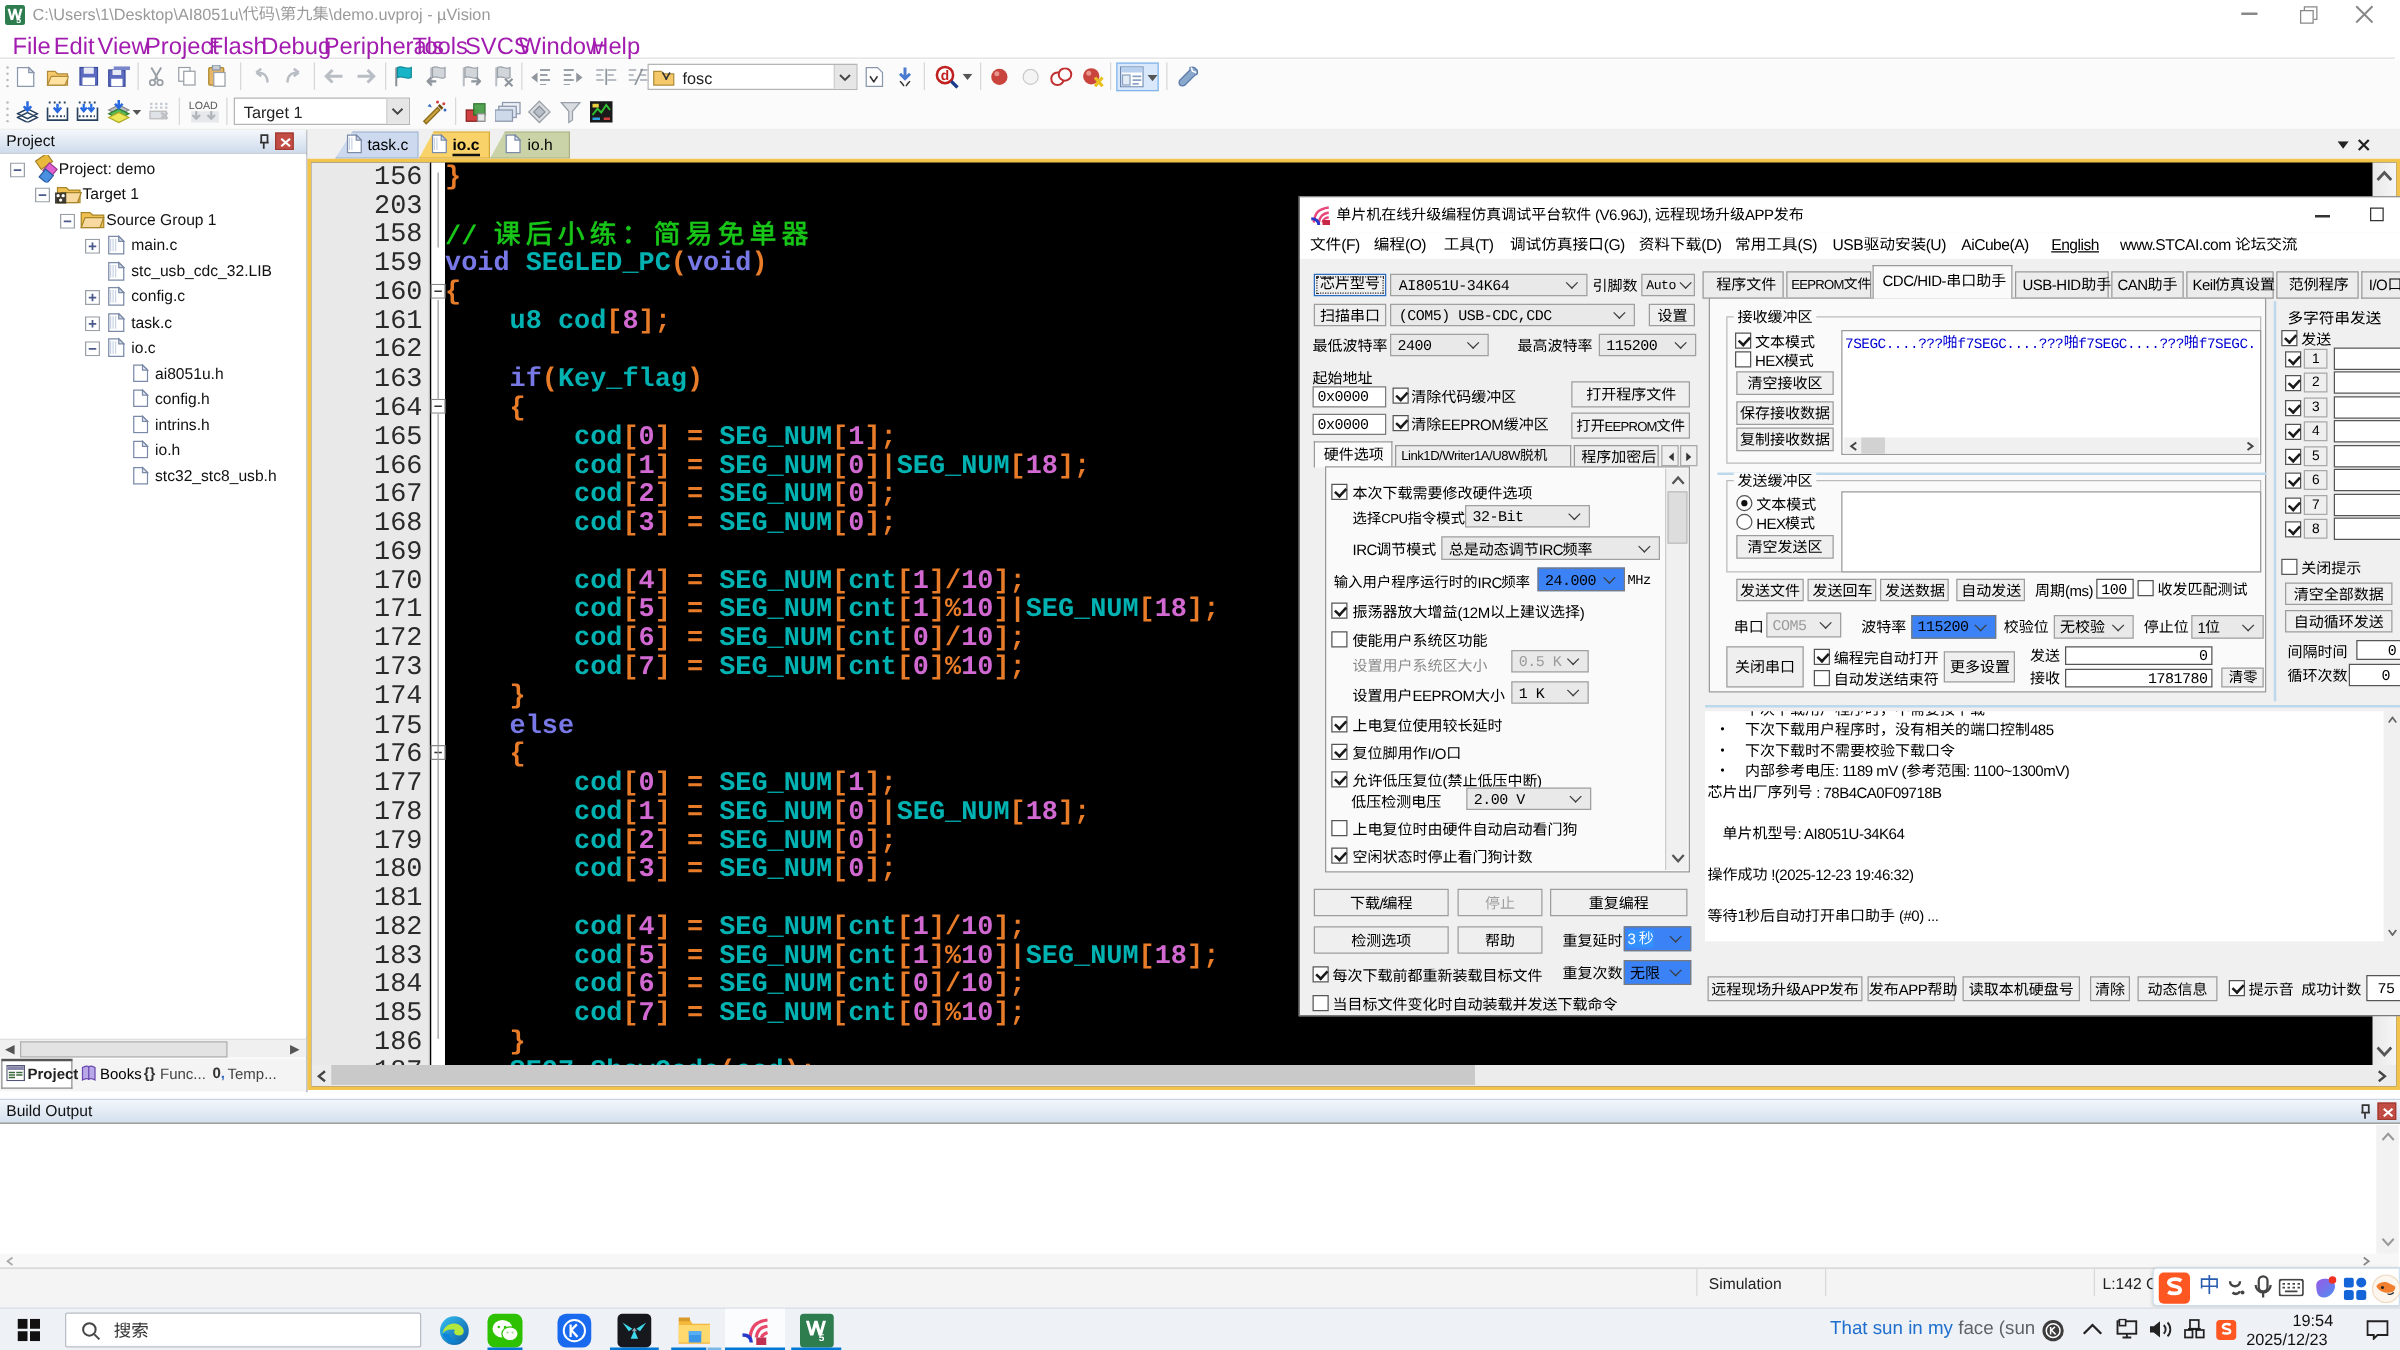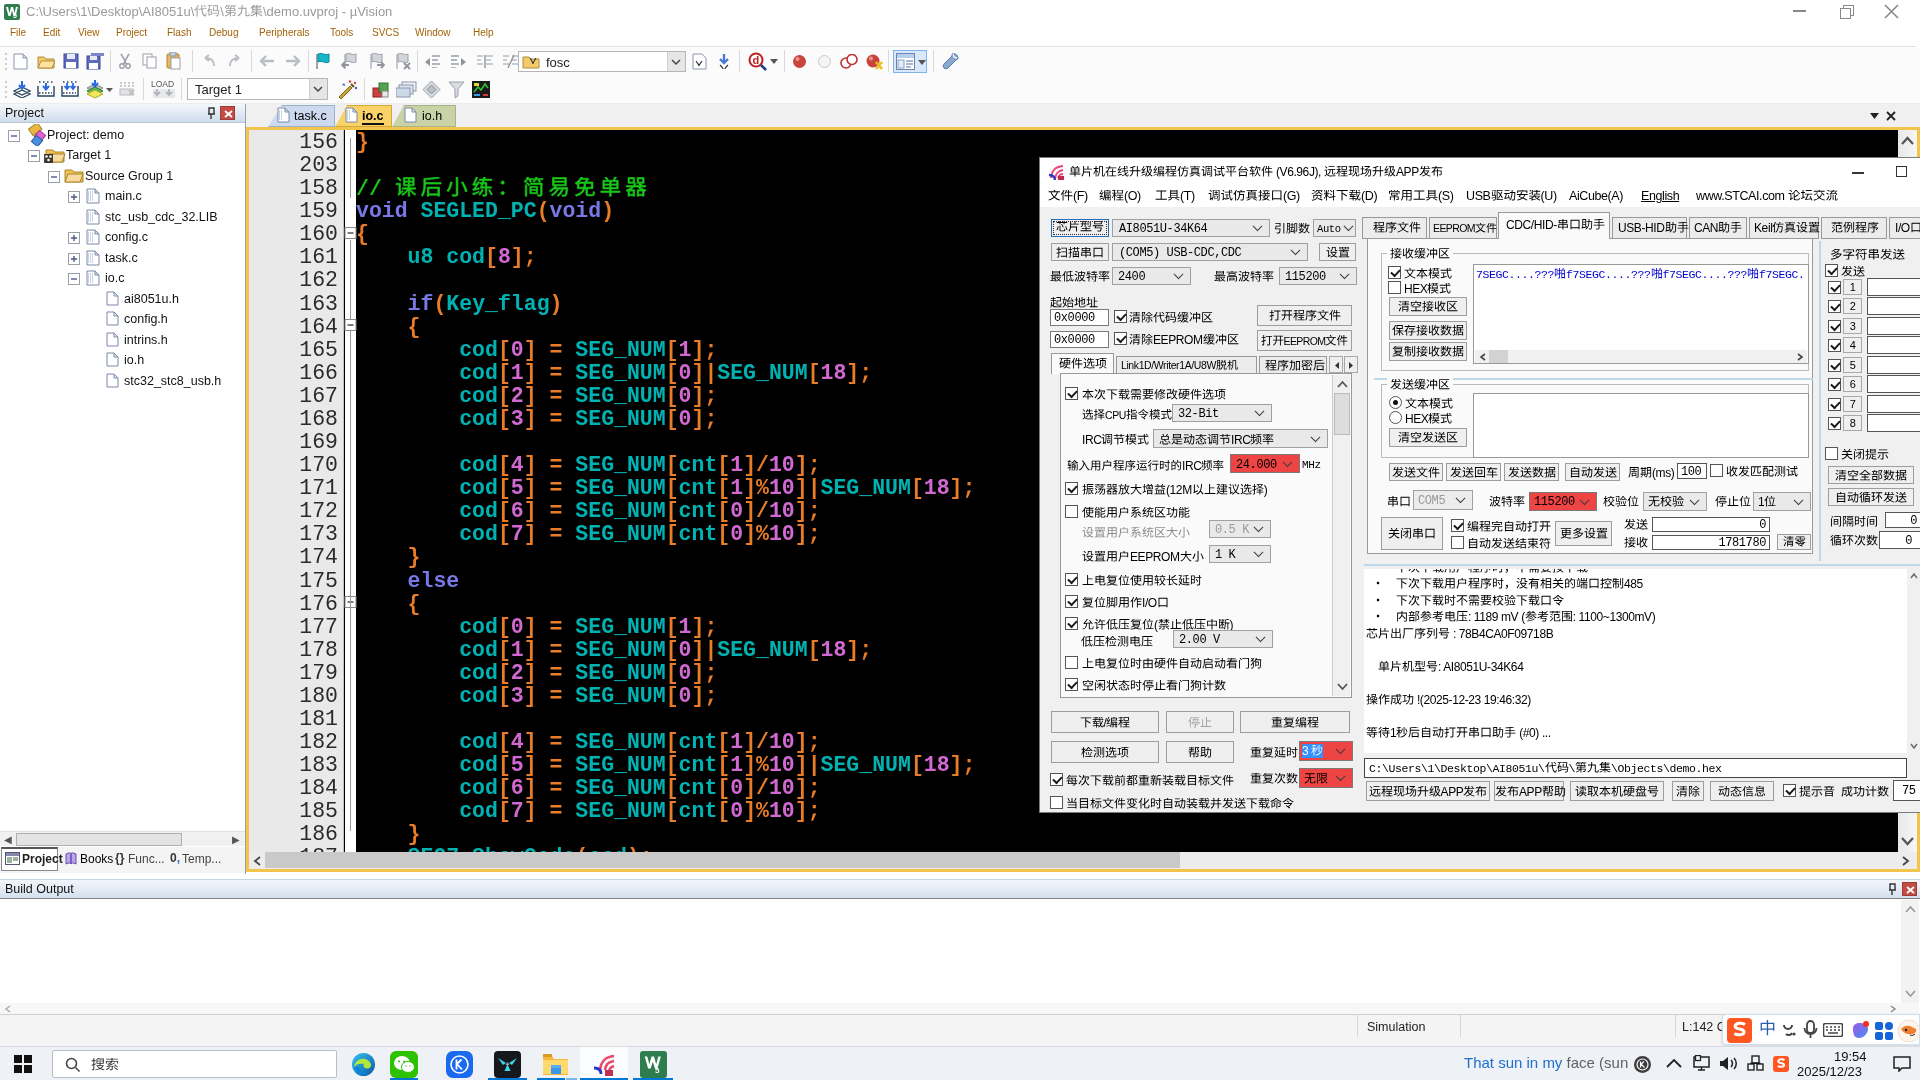--- a/index.html
+++ b/index.html
@@ -3,21 +3,21 @@
 *{margin:0;padding:0;box-sizing:border-box}
 html,body{width:1920px;height:1080px;overflow:hidden}
 body{position:relative;font-family:"Liberation Sans",sans-serif;background:#fff;font-size:12px;color:#000}
 .a{position:absolute;white-space:nowrap}
 .mono{font-family:"Liberation Mono",monospace}
 svg.cj{display:inline-block;fill:currentColor}
 .btn{background:#efefef;border:1px solid #9d9d9d;text-align:center}
 .btn2{background:#efefef;border:1px solid #a8a8a8;text-align:center}
 .inp{background:#fff;border:1px solid #7a7a7a}
 .dd{background:#e9e9e9;border:1px solid #a0a0a0}
-.ddw{background:#ef4444;border:1px solid #7a7a7a}
+.ddw{background:#3b82f6;border:1px solid #7a7a7a}
 .dd.sm::after{right:3px!important}.dd::after,.ddw::after{content:"";position:absolute;right:8px;top:50%;width:6px;height:6px;border-right:1.5px solid #3c3c3c;border-bottom:1.5px solid #3c3c3c;transform:translateY(-75%) rotate(45deg)}
 .chk{width:13px;height:13px;background:#fff;border:1px solid #555}
 .chk.on::after{content:"";position:absolute;left:2px;top:2px;width:7px;height:4px;border-left:2px solid #1a1a1a;border-bottom:2px solid #1a1a1a;transform:rotate(-47deg)}
 .rad{width:13px;height:13px;background:#fff;border:1px solid #555;border-radius:50%}
 .rad.on::after{content:"";position:absolute;left:3px;top:3px;width:5px;height:5px;background:#111;border-radius:50%}
 .gb{border:1px solid #b9b9b9}
 .gl{background:#f0f0f0;padding:0 3px}
 .sep{width:1px;background:#d8d8d8;height:22px;top:2px}
 .sb{background:#f0f0f0}
 .arr{color:#555;font-size:10px;line-height:10px}
@@ -285,21 +285,21 @@
         </g>
       </svg>\demo.uvproj - µVision</span>
  <span class="a" style="left:1793px;top:10px;width:13px;height:1.5px;background:#888"></span>
  <span class="a" style="left:1843px;top:5px;width:11px;height:11px;border:1.5px solid #888"></span>
  <span class="a" style="left:1840px;top:8px;width:11px;height:11px;border:1.5px solid #888;background:#fff"></span>
  <svg class="a" style="left:1884px;top:4px" width="15" height="15">
       <path d="M1 1l13 13M14 1L1 14" stroke="#888" stroke-width="1.6"></path>
     </svg>
 </div>
 
-<div class="a" style="left:0;top:24px;width:1916px;height:23px;background:#fff;border-bottom:1px solid #e0e0e0;font-size:10px;color:#a16207">
+<div class="a" style="left:0;top:24px;width:1916px;height:23px;background:#fff;border-bottom:1px solid #e0e0e0;font-size:19px;color:#a21caf">
 <span class="a" style="left:10px;top:3px">File</span>
     <span class="a" style="left:43px;top:3px">Edit</span>
     <span class="a" style="left:78px;top:3px">View</span>
     <span class="a" style="left:116px;top:3px">Project</span>
     <span class="a" style="left:167px;top:3px">Flash</span>
     <span class="a" style="left:209px;top:3px">Debug</span>
     <span class="a" style="left:259px;top:3px">Peripherals</span>
     <span class="a" style="left:330px;top:3px">Tools</span>
     <span class="a" style="left:372px;top:3px">SVCS</span>
     <span class="a" style="left:415px;top:3px">Window</span>
@@ -2058,34 +2058,20 @@
  </div>
  <div class="a" style="left:867px;top:411px;width:13px;height:184px;background:#f0f0f0">
   <svg class="a" style="left:3px;top:4px" width="8" height="6">
         <path d="M1 5l3-4 3 4" stroke="#666" stroke-width="1.4" fill="none"></path>
       </svg>
   <svg class="a" style="left:3px;top:174px" width="8" height="6">
         <path d="M1 1l3 4 3-4" stroke="#666" stroke-width="1.4" fill="none"></path>
       </svg>
  </div>
 
- <div class="a inp" style="left:324px;top:600px;width:543px;height:20px;border-color:#444">
-      <span class="a mono" style="left:4px;top:3px;font-size:11.5px">C:\Users\1\Desktop\AI8051u\<svg class="cj" width="24" height="12" style="vertical-align:-2px">
-          <g transform="translate(0 9.6) scale(0.012000 -0.012000)">
-            <use href="#g4ee3" x="0"></use>
-            <use href="#g7801" x="1000"></use>
-          </g>
-        </svg>\<svg class="cj" width="36" height="12" style="vertical-align:-2px">
-          <g transform="translate(0 9.6) scale(0.012000 -0.012000)">
-            <use href="#g7b2c" x="0"></use>
-            <use href="#g4e5d" x="1000"></use>
-            <use href="#g96c6" x="2000"></use>
-          </g>
-        </svg>\Objects\demo.hex</span>
-    </div>
 
  <div class="a btn" style="left:326px;top:623px;width:124px;height:20px;padding-top:3px"><svg class="cj" width="72" height="12" style="vertical-align:-2.4px">
         <g transform="translate(0 9.6) scale(0.012000 -0.012000)">
           <use href="#g8fdc" x="0"></use>
           <use href="#g7a0b" x="1000"></use>
           <use href="#g73b0" x="2000"></use>
           <use href="#g573a" x="3000"></use>
           <use href="#g5347" x="4000"></use>
           <use href="#g7ea7" x="5000"></use>
         </g>

